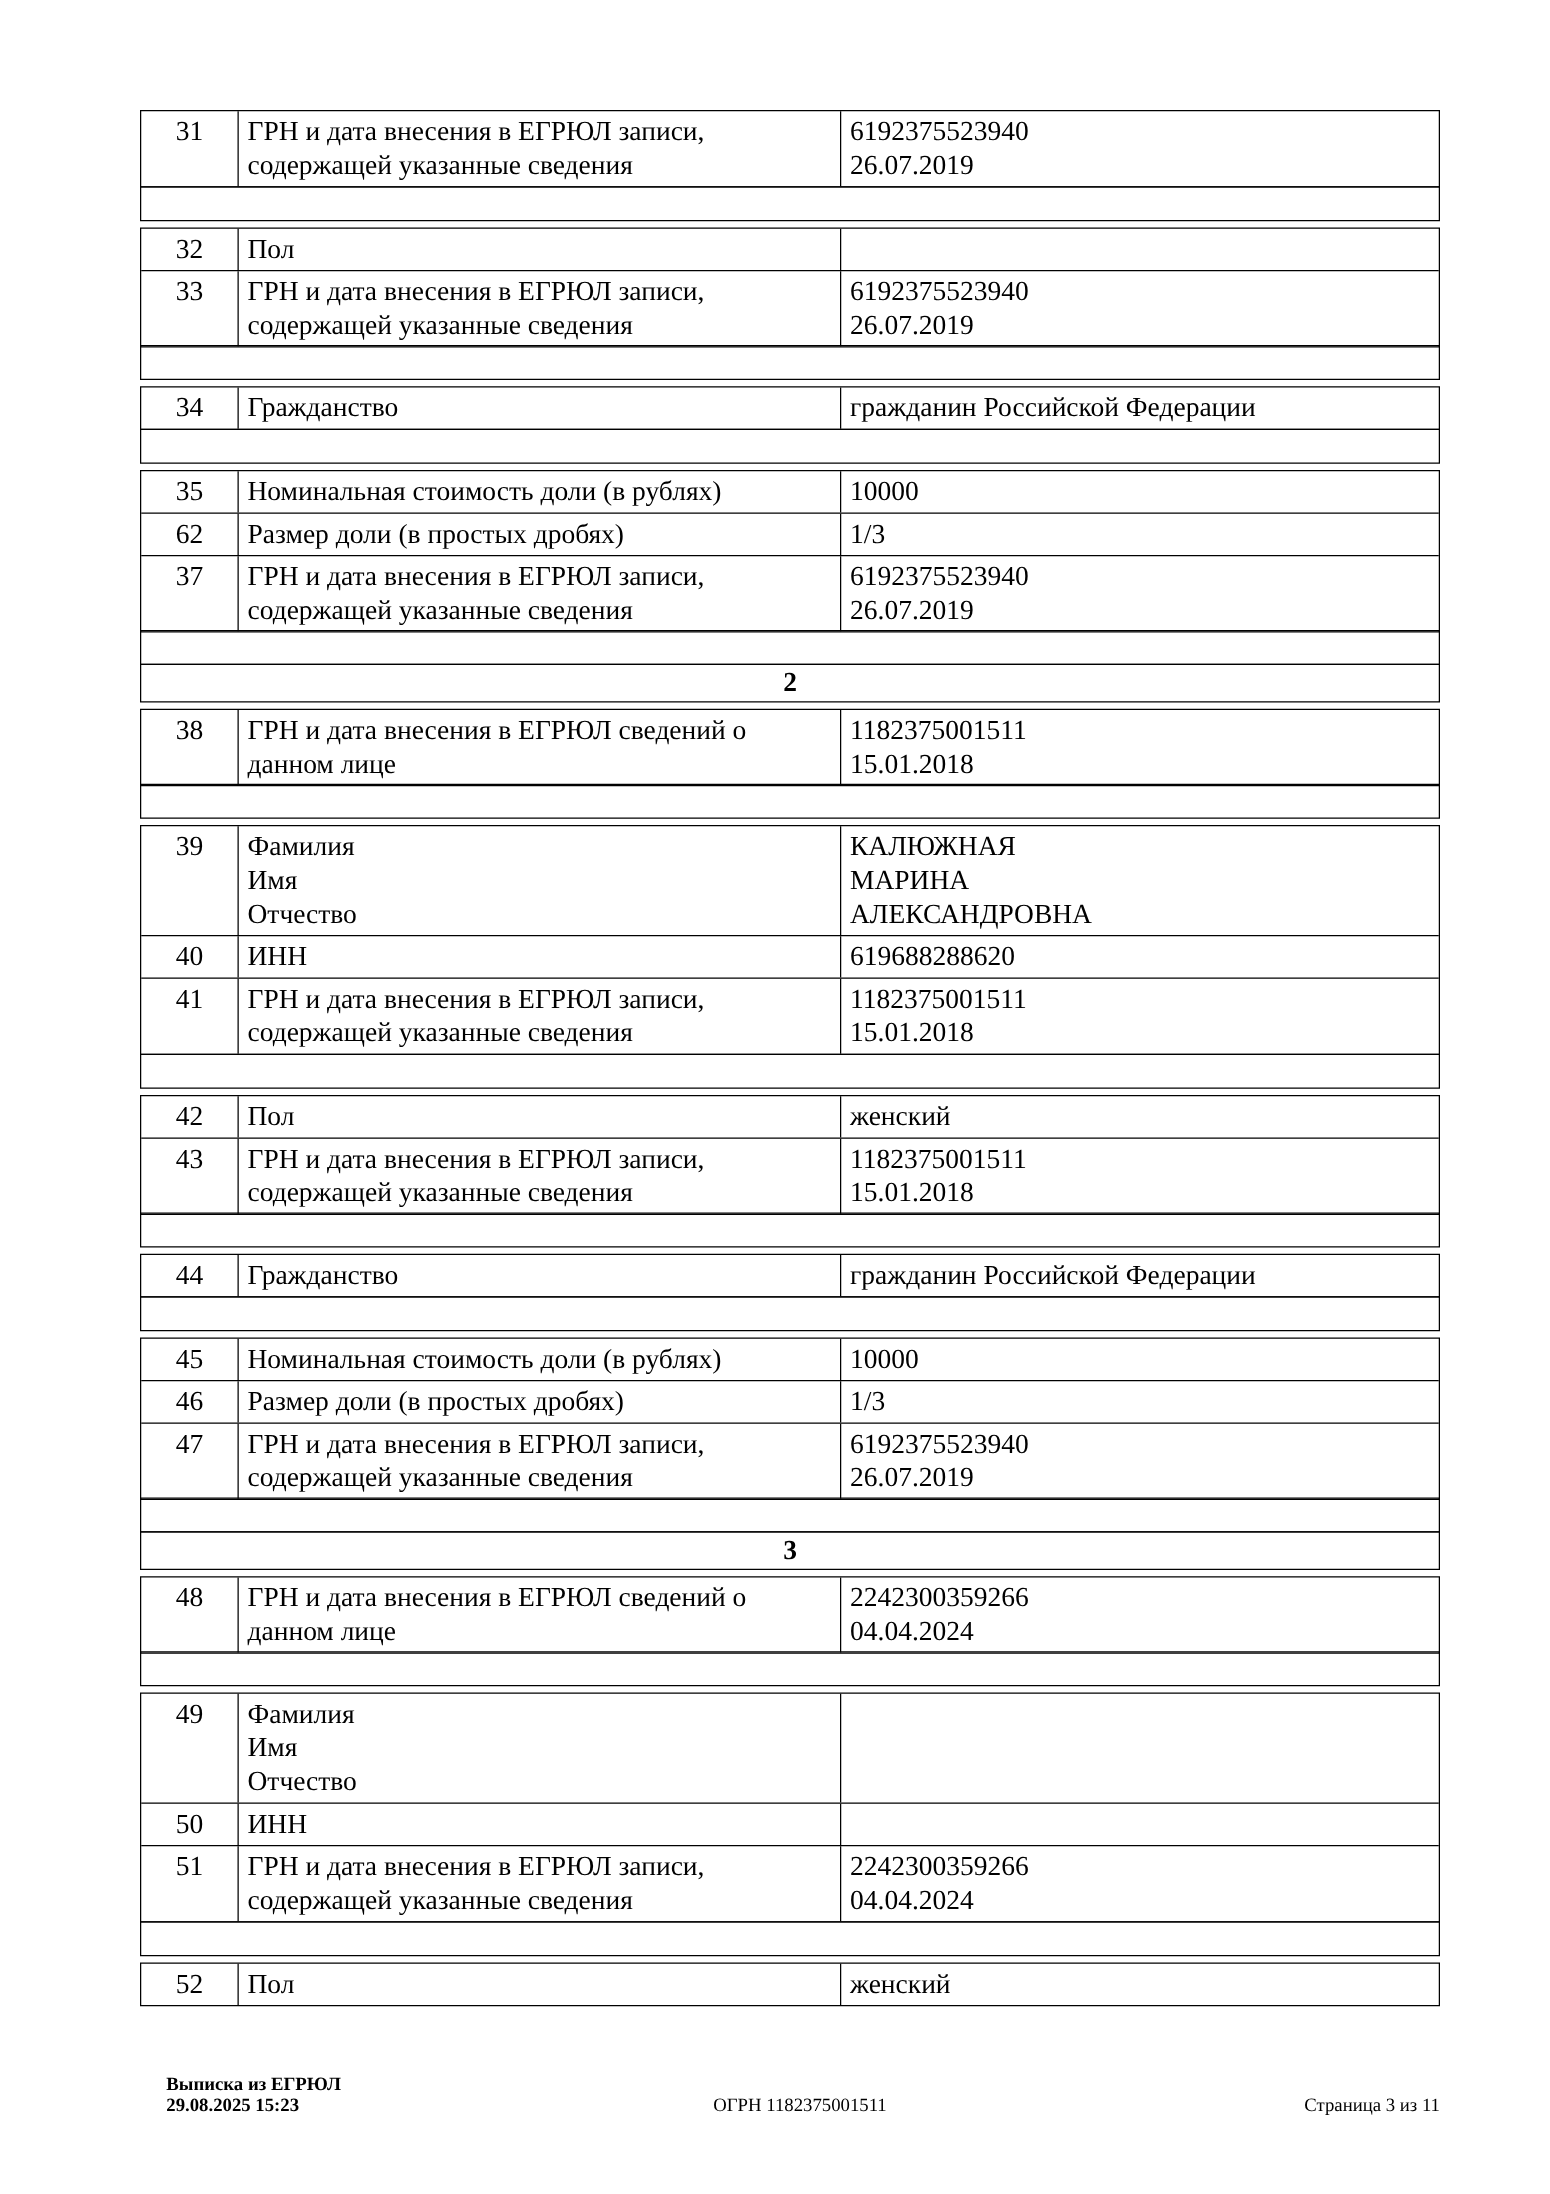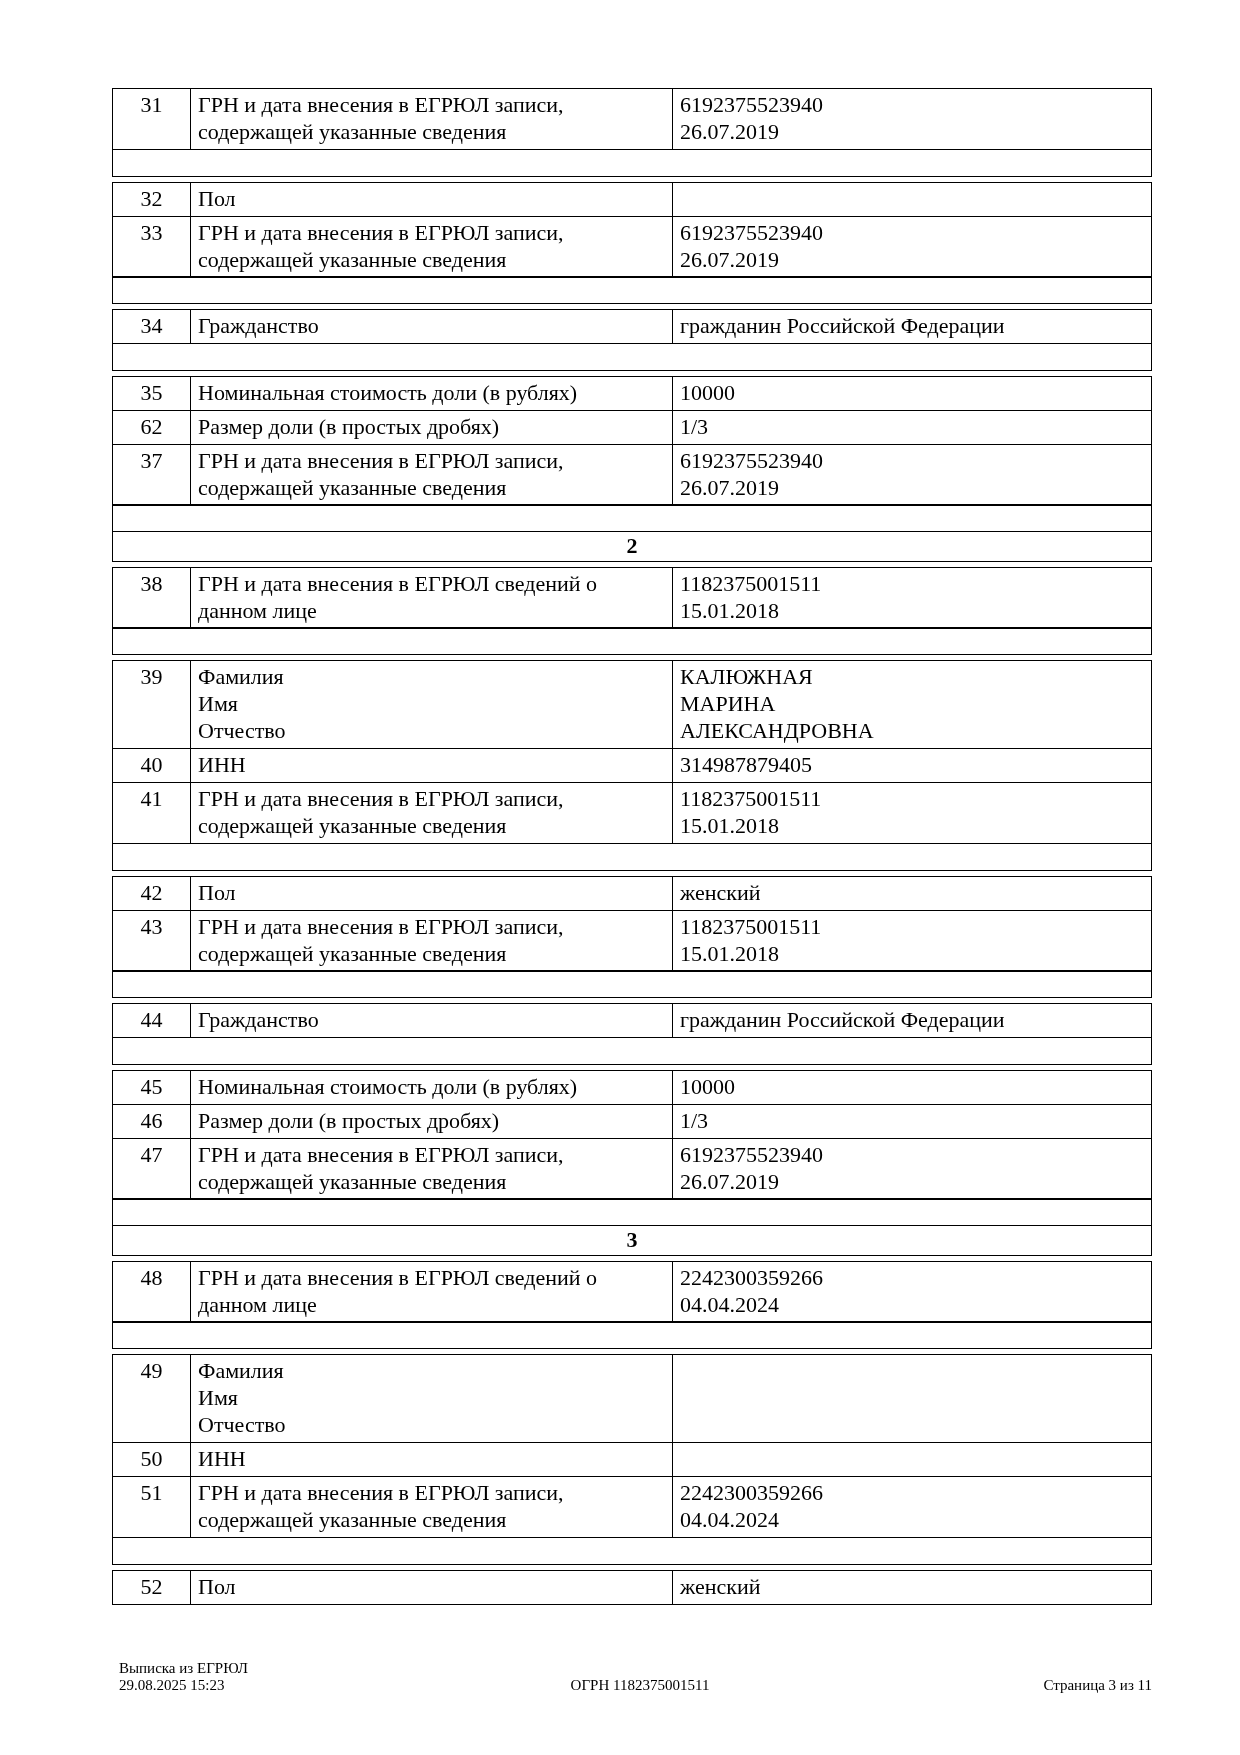--- a/index.html
+++ b/index.html
@@ -58,21 +58,21 @@
   }
   .footer {
     position: absolute;
     left: 112px;
     top: 1660px;
     width: 1040px;
     height: 40px;
     font-size: 15px;
     line-height: 17px;
   }
-  .footer-left { position: absolute; left: 7px; top: 0; }
+  .footer-left { position: absolute; left: 21px; top: 0; font-weight: bold; }
   .footer-center { position: absolute; left: 16px; right: 0; top: 17px; text-align: center; }
   .footer-right { position: absolute; right: 0; top: 17px; text-align: right; }
 </style>
 </head>
 <body>
 
 <div class="page">
 
   <div class="table-area">
       <div class="sec">
@@ -144,21 +144,21 @@
           <div class="cell c-field">Фамилия
 Имя
 Отчество</div>
           <div class="cell c-value">КАЛЮЖНАЯ
 МАРИНА
 АЛЕКСАНДРОВНА</div>
         </div>
         <div class="row">
           <div class="cell c-num">40</div>
           <div class="cell c-field">ИНН</div>
-          <div class="cell c-value">314987879405</div>
+          <div class="cell c-value">619688288620</div>
         </div>
         <div class="row">
           <div class="cell c-num">41</div>
           <div class="cell c-field">ГРН и дата внесения в ЕГРЮЛ записи,
 содержащей указанные сведения</div>
           <div class="cell c-value">1182375001511
 15.01.2018</div>
         </div>
       </div>
       <div class="spacer"></div>

